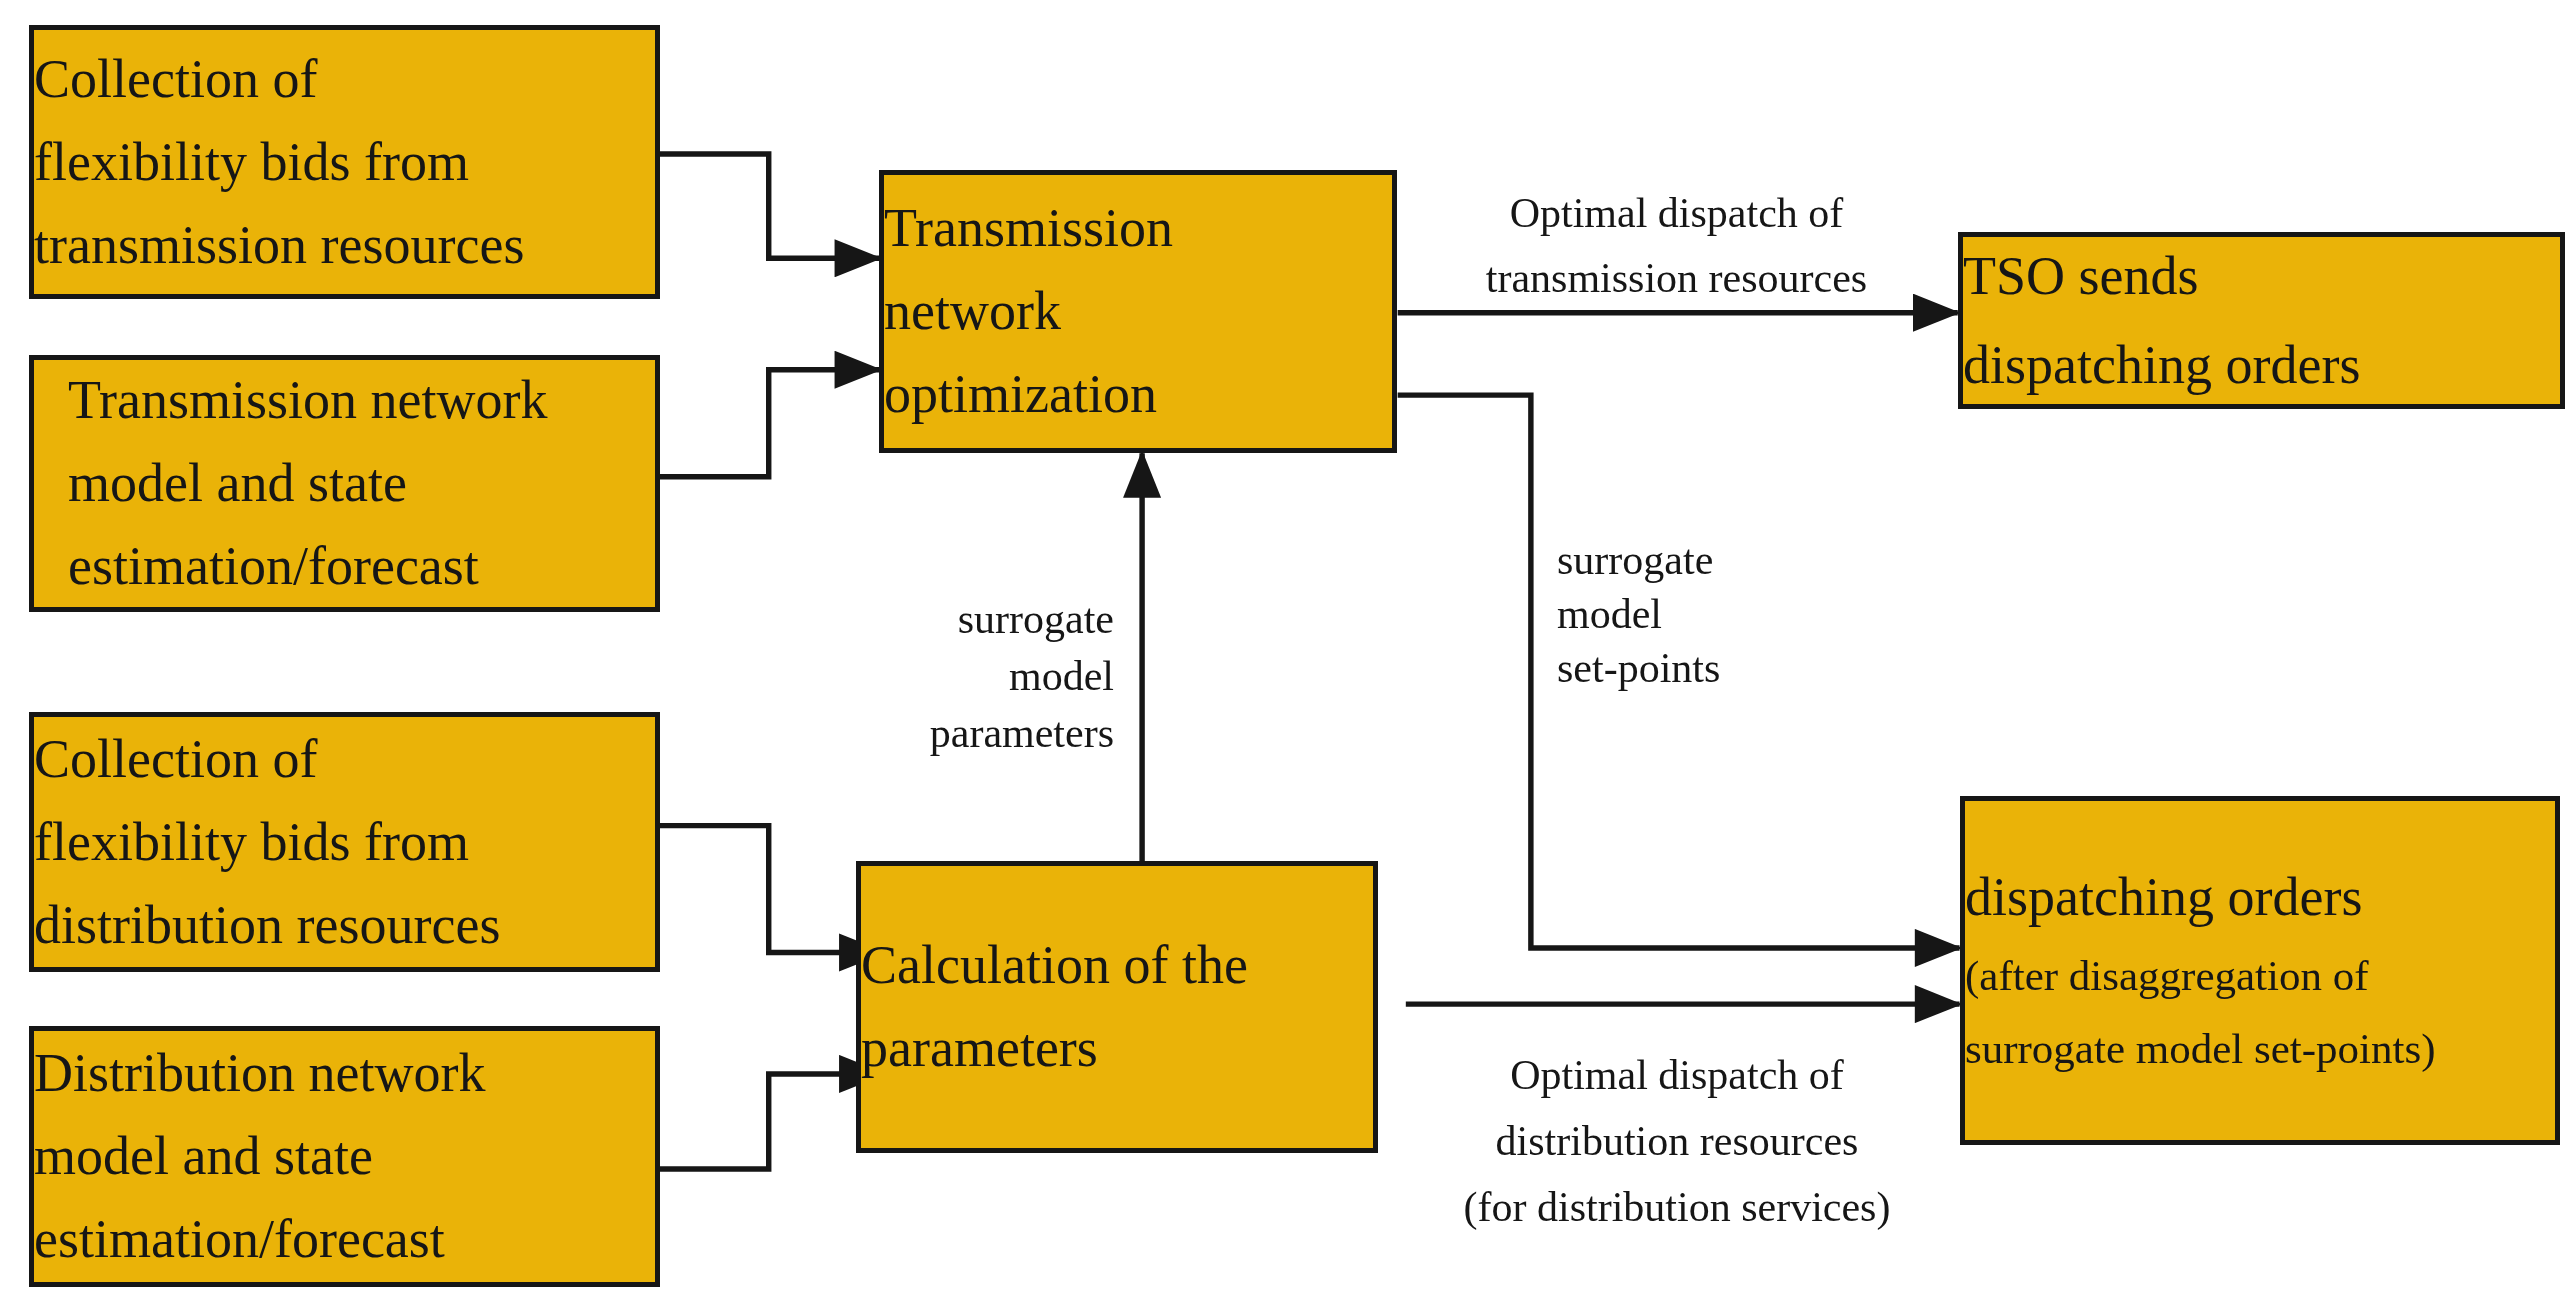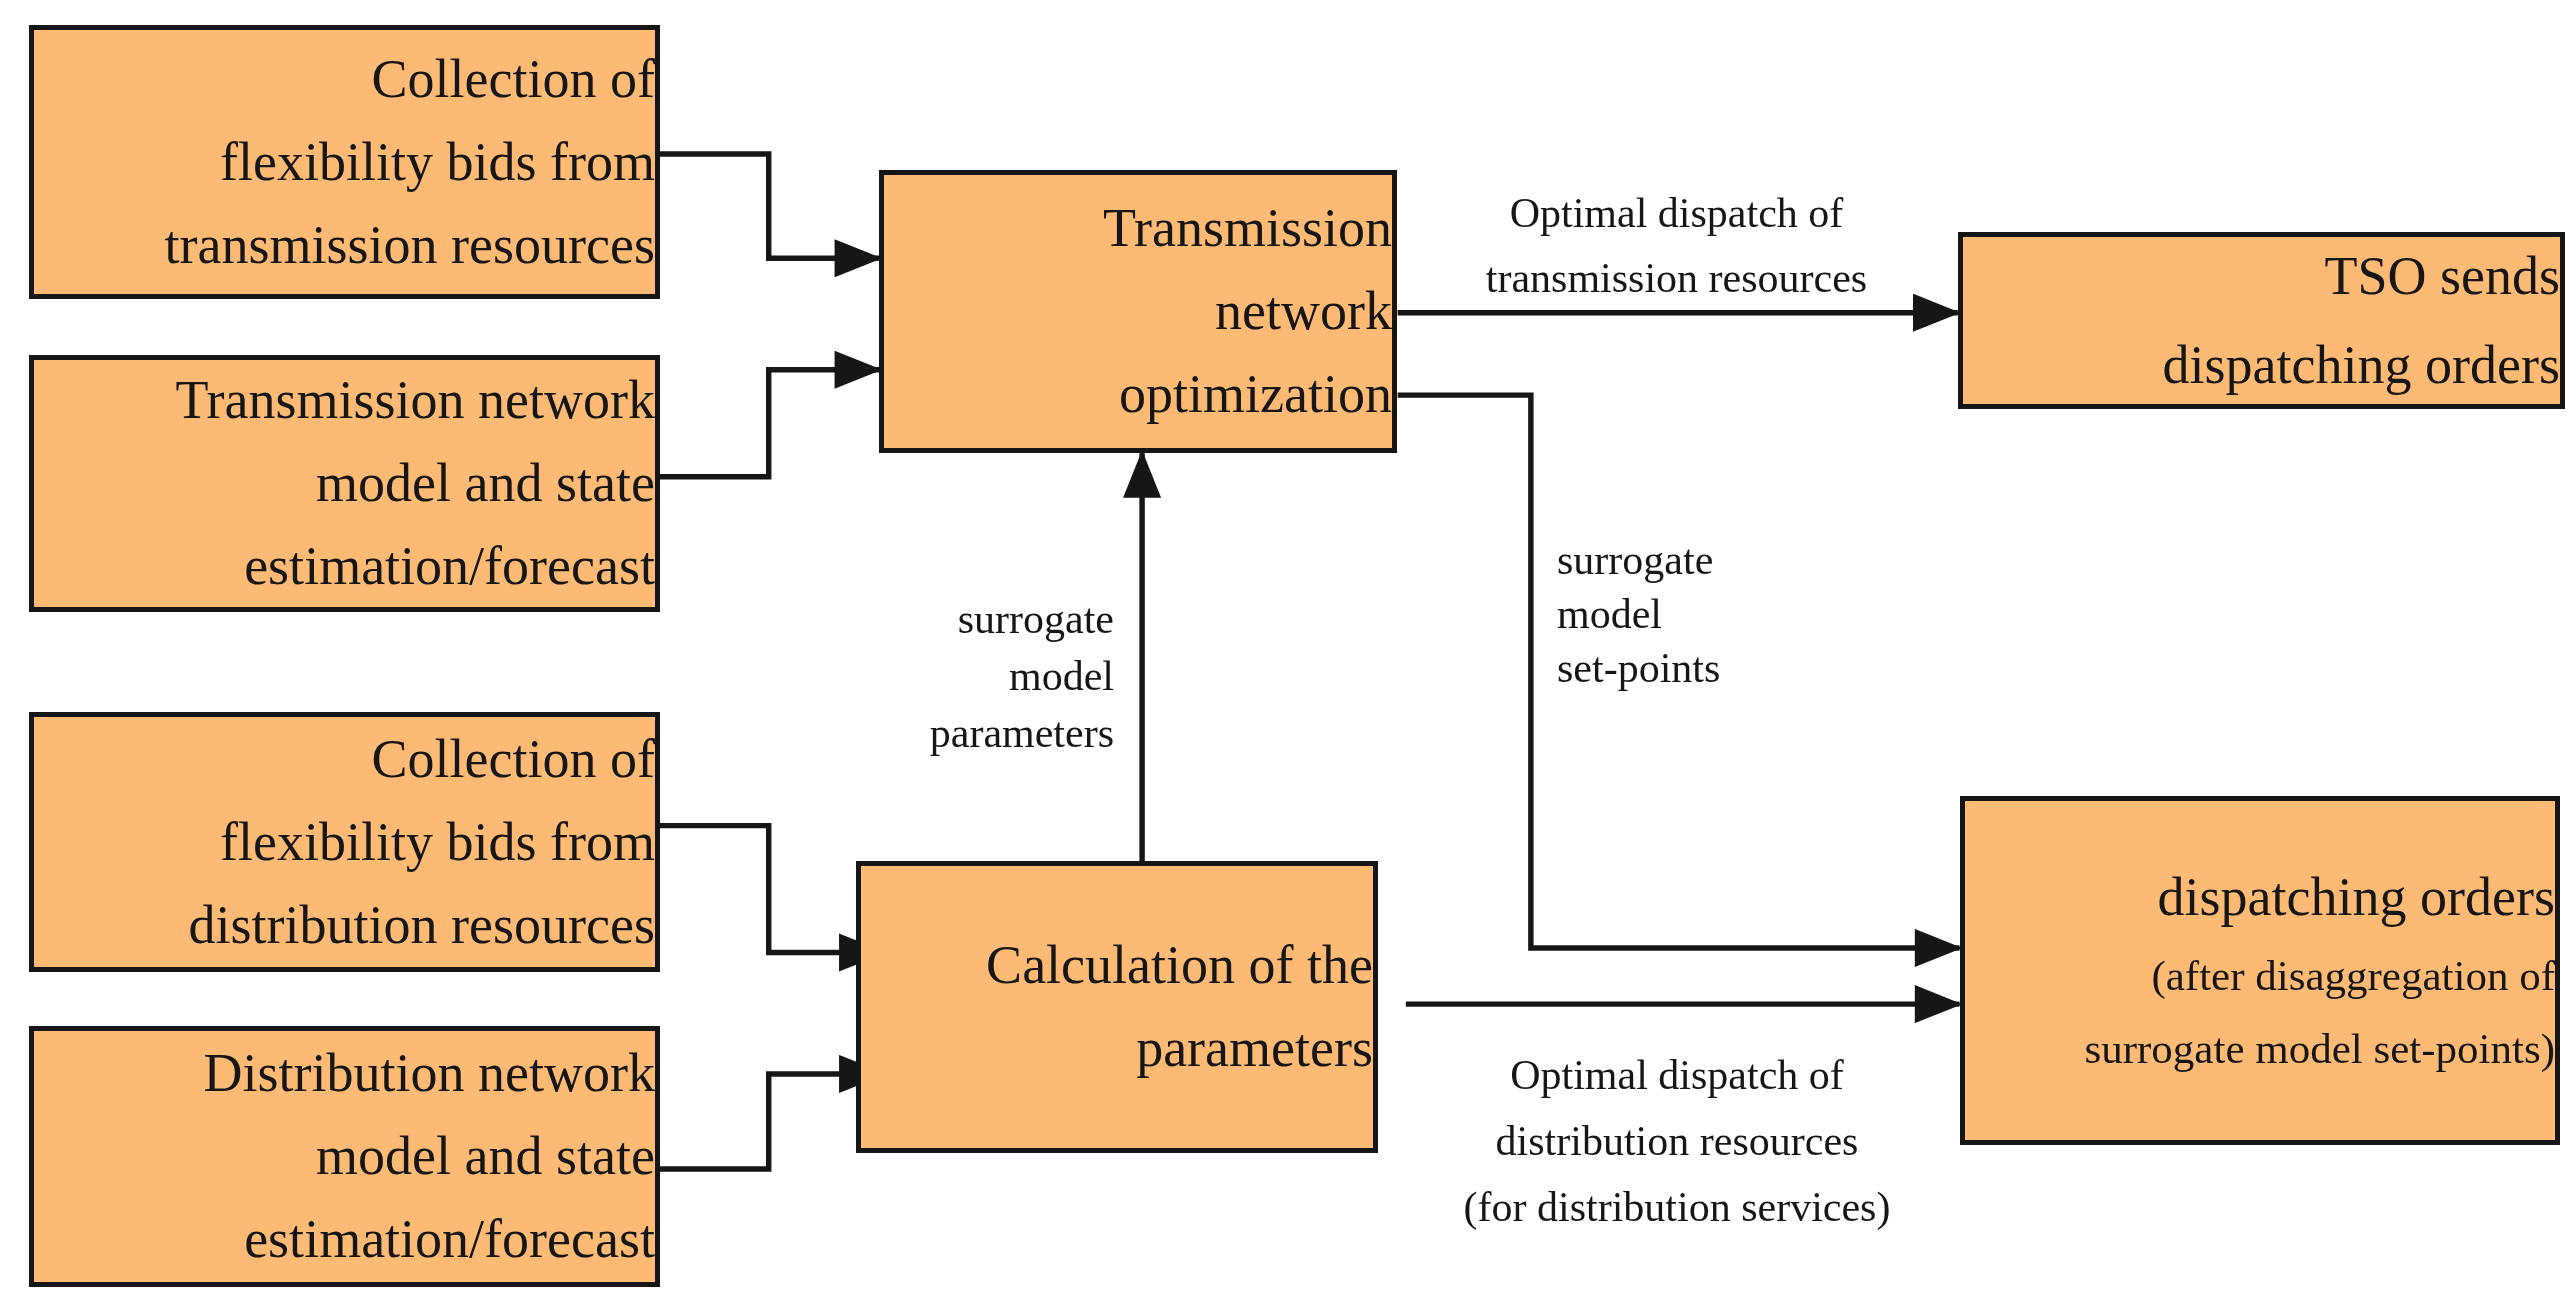--- a/index.html
+++ b/index.html
@@ -7,23 +7,23 @@
     position:relative;
     width:2576px;height:1305px;
     background:#ffffff;
     font-family:"Liberation Serif","DejaVu Serif",serif;
     color:#161616;
     overflow:hidden;
   }
   .box{
     position:absolute;
     border:5.4px solid #161616;
-    background:#fdba74;
+    background:#eab308;
     display:flex;flex-direction:column;
-    justify-content:center;align-items:flex-end;
+    justify-content:center;align-items:flex-start;
     text-align:center;
     box-sizing:border-box;
   }
   .box .ln{
     font-size:54px;
     line-height:83px;
     white-space:nowrap;
   }
   .box .ln.small{
     font-size:43px;
@@ -71,21 +71,21 @@
     <path d="M1542,436 L1689,436 L1689,1046 L2162,1046" marker-end="url(#ah)"></path>
     <path d="M1551,1108 L2162,1108" marker-end="url(#ah)"></path>
   </svg>
 
   <div class="box" style="left:29px;top:25px;width:631px;height:274px;">
     <div class="ln">Collection of</div>
     <div class="ln">flexibility bids from</div>
     <div class="ln">transmission resources</div>
   </div>
 
-  <div class="box" style="left:29px;top:355px;width:631px;height:257px;">
+  <div class="box" style="left:29px;top:355px;width:631px;height:257px;padding-left:34px;">
     <div class="ln">Transmission network</div>
     <div class="ln">model and state</div>
     <div class="ln">estimation/forecast</div>
   </div>
 
   <div class="box" style="left:29px;top:712px;width:631px;height:260px;">
     <div class="ln">Collection of</div>
     <div class="ln">flexibility bids from</div>
     <div class="ln">distribution resources</div>
   </div>

